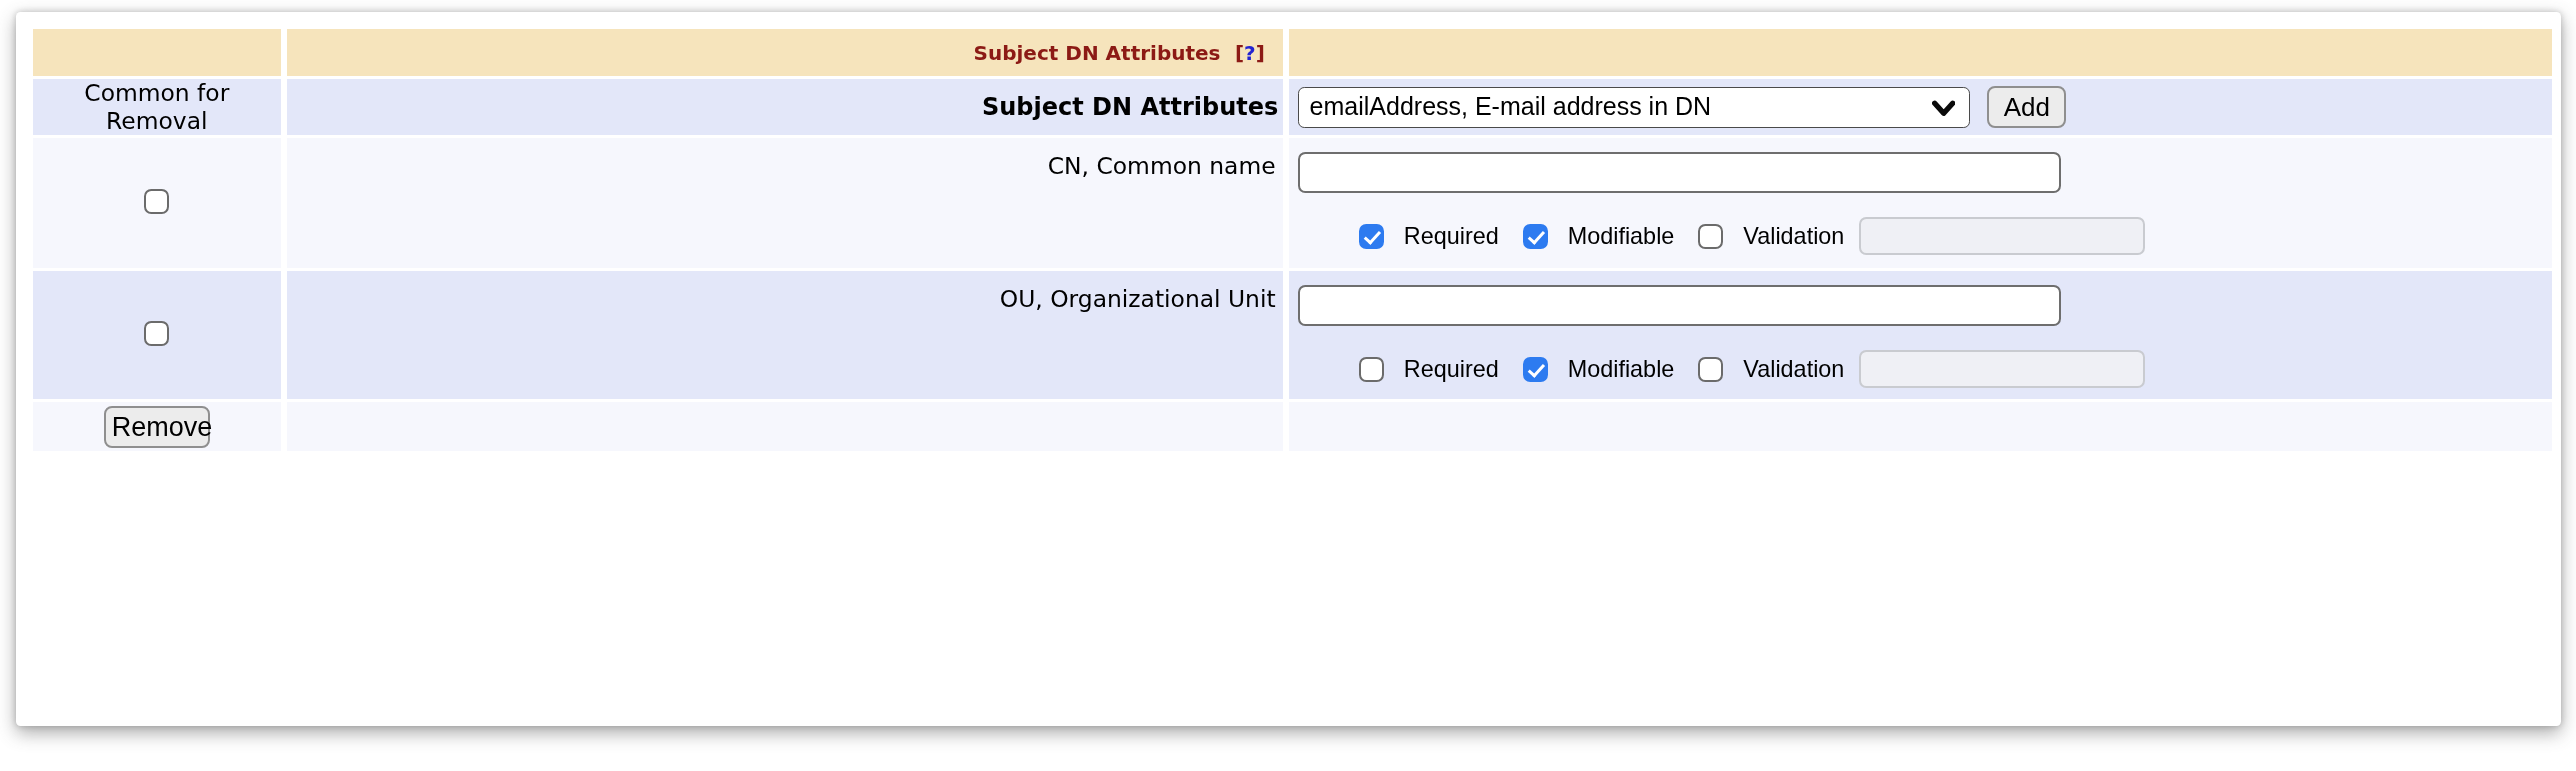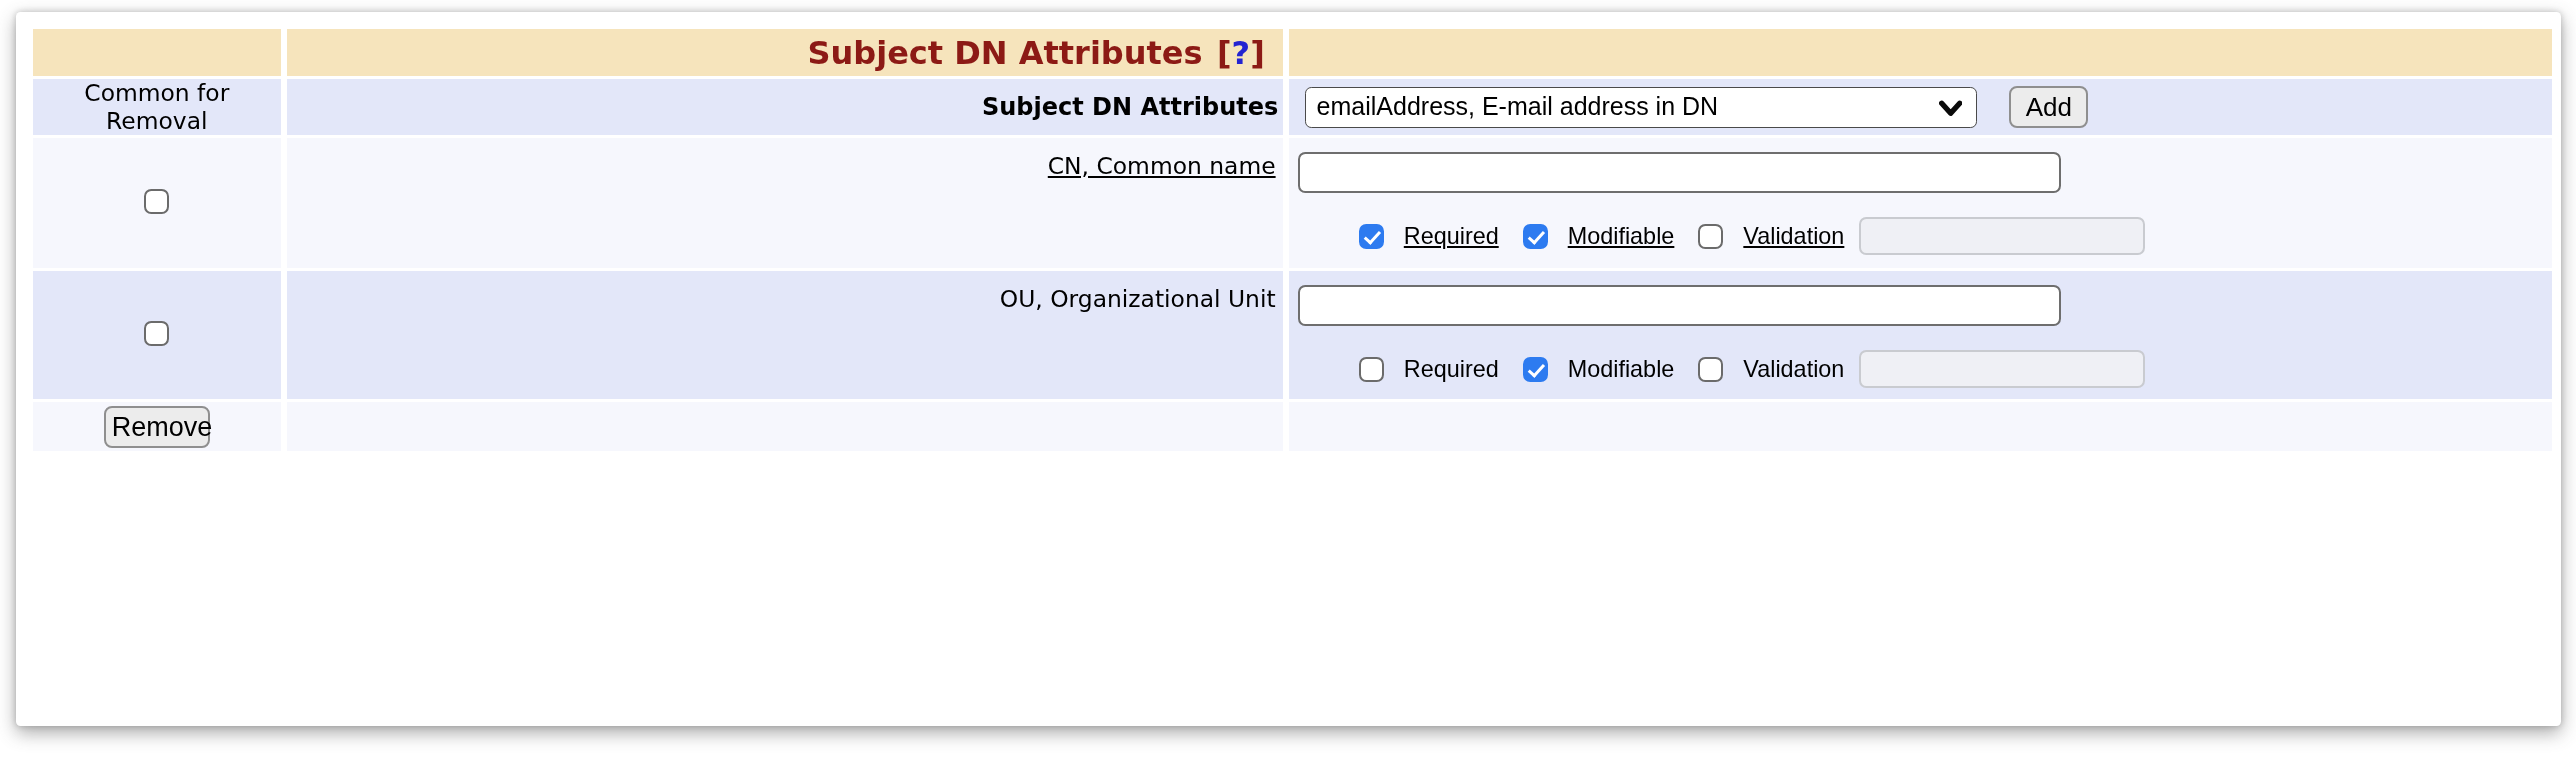--- a/index.html
+++ b/index.html
@@ -25,31 +25,31 @@
     table-layout:fixed;
   }
   td { padding:0; }
   col.c1 { width:248px; }
   col.c2 { width:996px; }
   col.c3 { width:1263px; }
 
   
   tr.hdr td       { background:#F6E4BC; height:47px; }
   tr.sel-row td   { background:#E3E7F9; height:50px; }
-  tr.row-light td { background:#F6F7FD;text-decoration:underline; }
+  tr.row-light td { background:#F6F7FD; }
   tr.row-lav td   { background:#E3E7F9; }
   tr.attr td      { height:130px; vertical-align:top; }
   tr.attr.h142 td { height:128px; }
   tr.foot td      { background:#F6F7FD; height:49px; vertical-align:middle; }
 
   
   .title-cell {
     text-align:right; vertical-align:middle;
     padding-right:18px;
-    font-size:32px; font-weight:bold;
+    font-size:20px; font-weight:bold;
     color:#8C1A15;
     white-space:nowrap;
   }
   .help-link { text-decoration:none; margin-left:14.4px; font-weight:bold; cursor:pointer; }
   .help-bracket { color:#8C1A15; }
   .help-q { color:#2323D1; }
 
   
   .sfr-cell {
     text-align:center; vertical-align:middle;
@@ -65,38 +65,37 @@
 
   .select-wrap { position:relative; display:inline-block; vertical-align:middle; }
   select.attr-select {
     -webkit-appearance:none; appearance:none;
     width:672px; height:41px;
     border:1.8px solid #4A4A4A; border-radius:6.3px;
     background:#ffffff; color:#000;
     font-size:25px; font-family:"Liberation Sans", sans-serif;
     padding:0 50px 1.8px 10.8px;
     outline:none;
-    margin-left:7px;
   }
   .chev {
     position:absolute; right:14.4px; top:10px;
     pointer-events:none; width:23.4px; height:21.6px;
   }
 
   .btn {
     display:inline-block;
     background:#ECECEC;
     border:2.2px solid #8F8F8F;
     border-radius:8px;
     font-family:"Liberation Sans", sans-serif;
     color:#000; text-align:center;
     cursor:pointer;
     vertical-align:middle;
   }
-  .btn-add { width:79px; height:42px; font-size:26px; line-height:37px; margin-left:28px; }
+  .btn-add { width:79px; height:42px; font-size:26px; line-height:37px; margin-left:13px; }
   .btn-remove { width:106px; height:42px; font-size:27px; line-height:37px; }
 
   
   .rm-cell { text-align:center; vertical-align:middle !important; }
   .attr-label-cell {
     text-align:right;
     padding:13.5px 7.2px 0 0;
     font-size:23.4px; color:#000;
     white-space:nowrap;
   }

